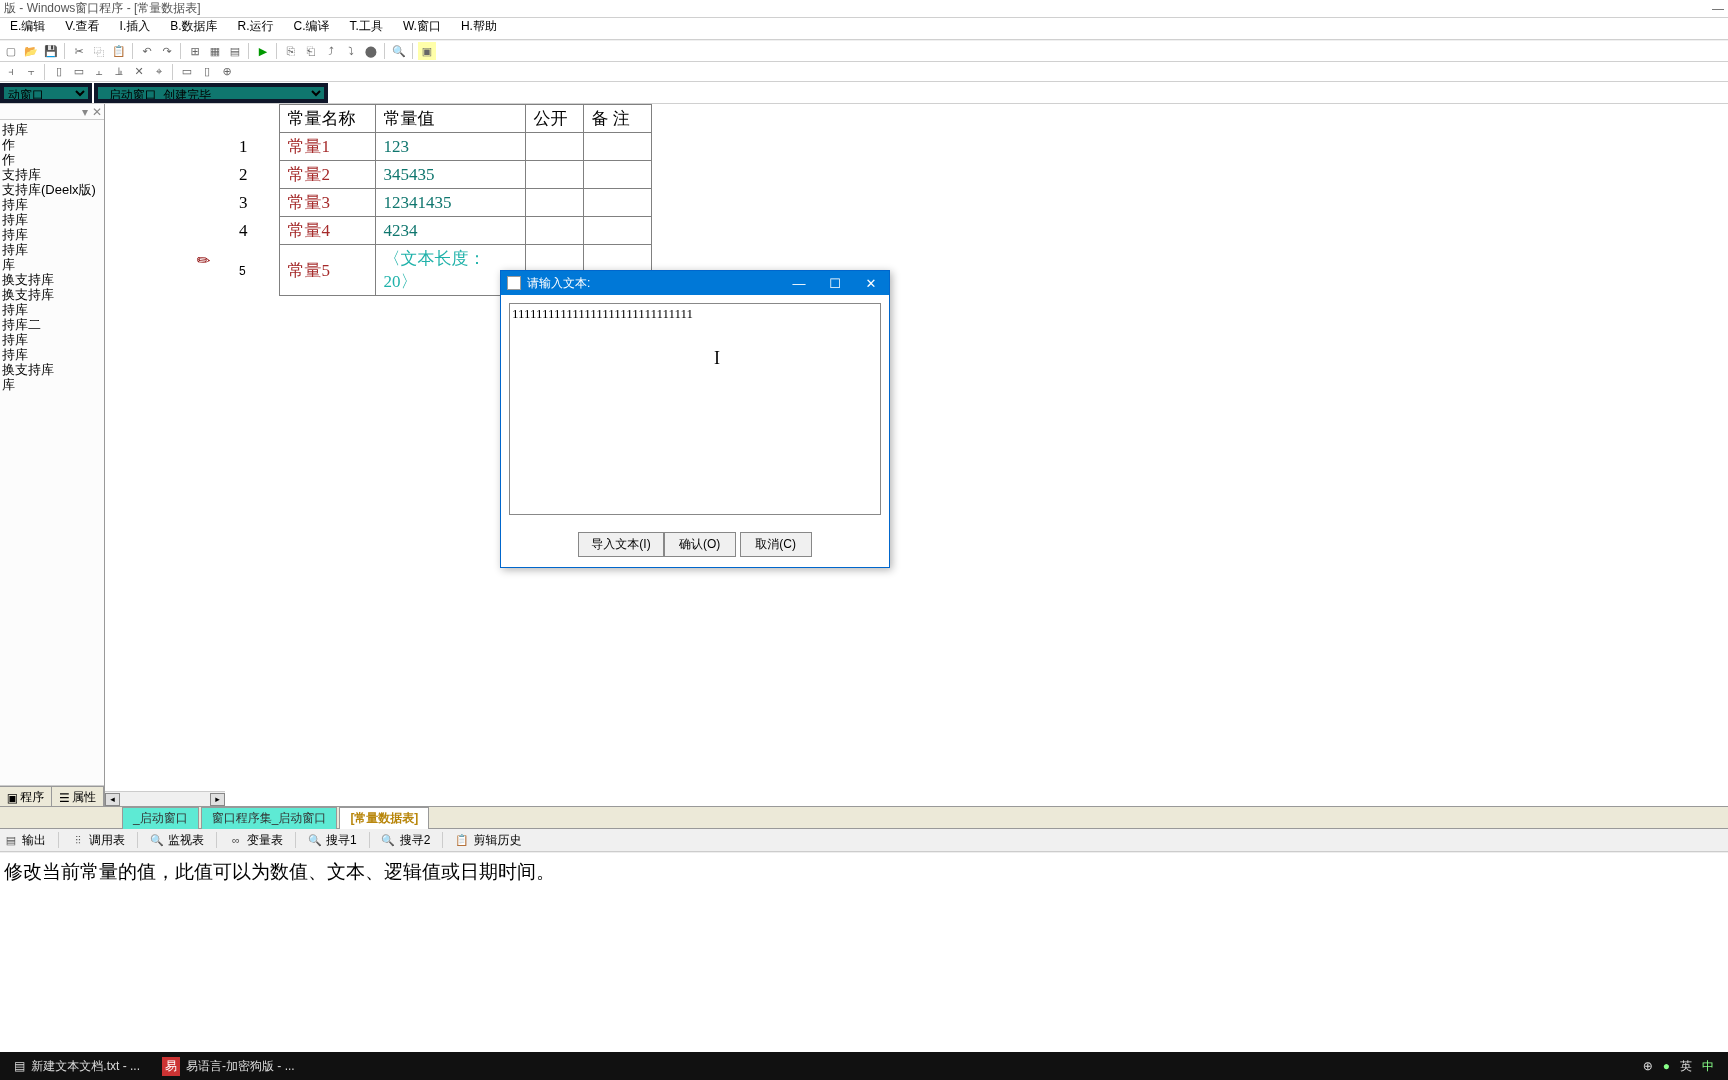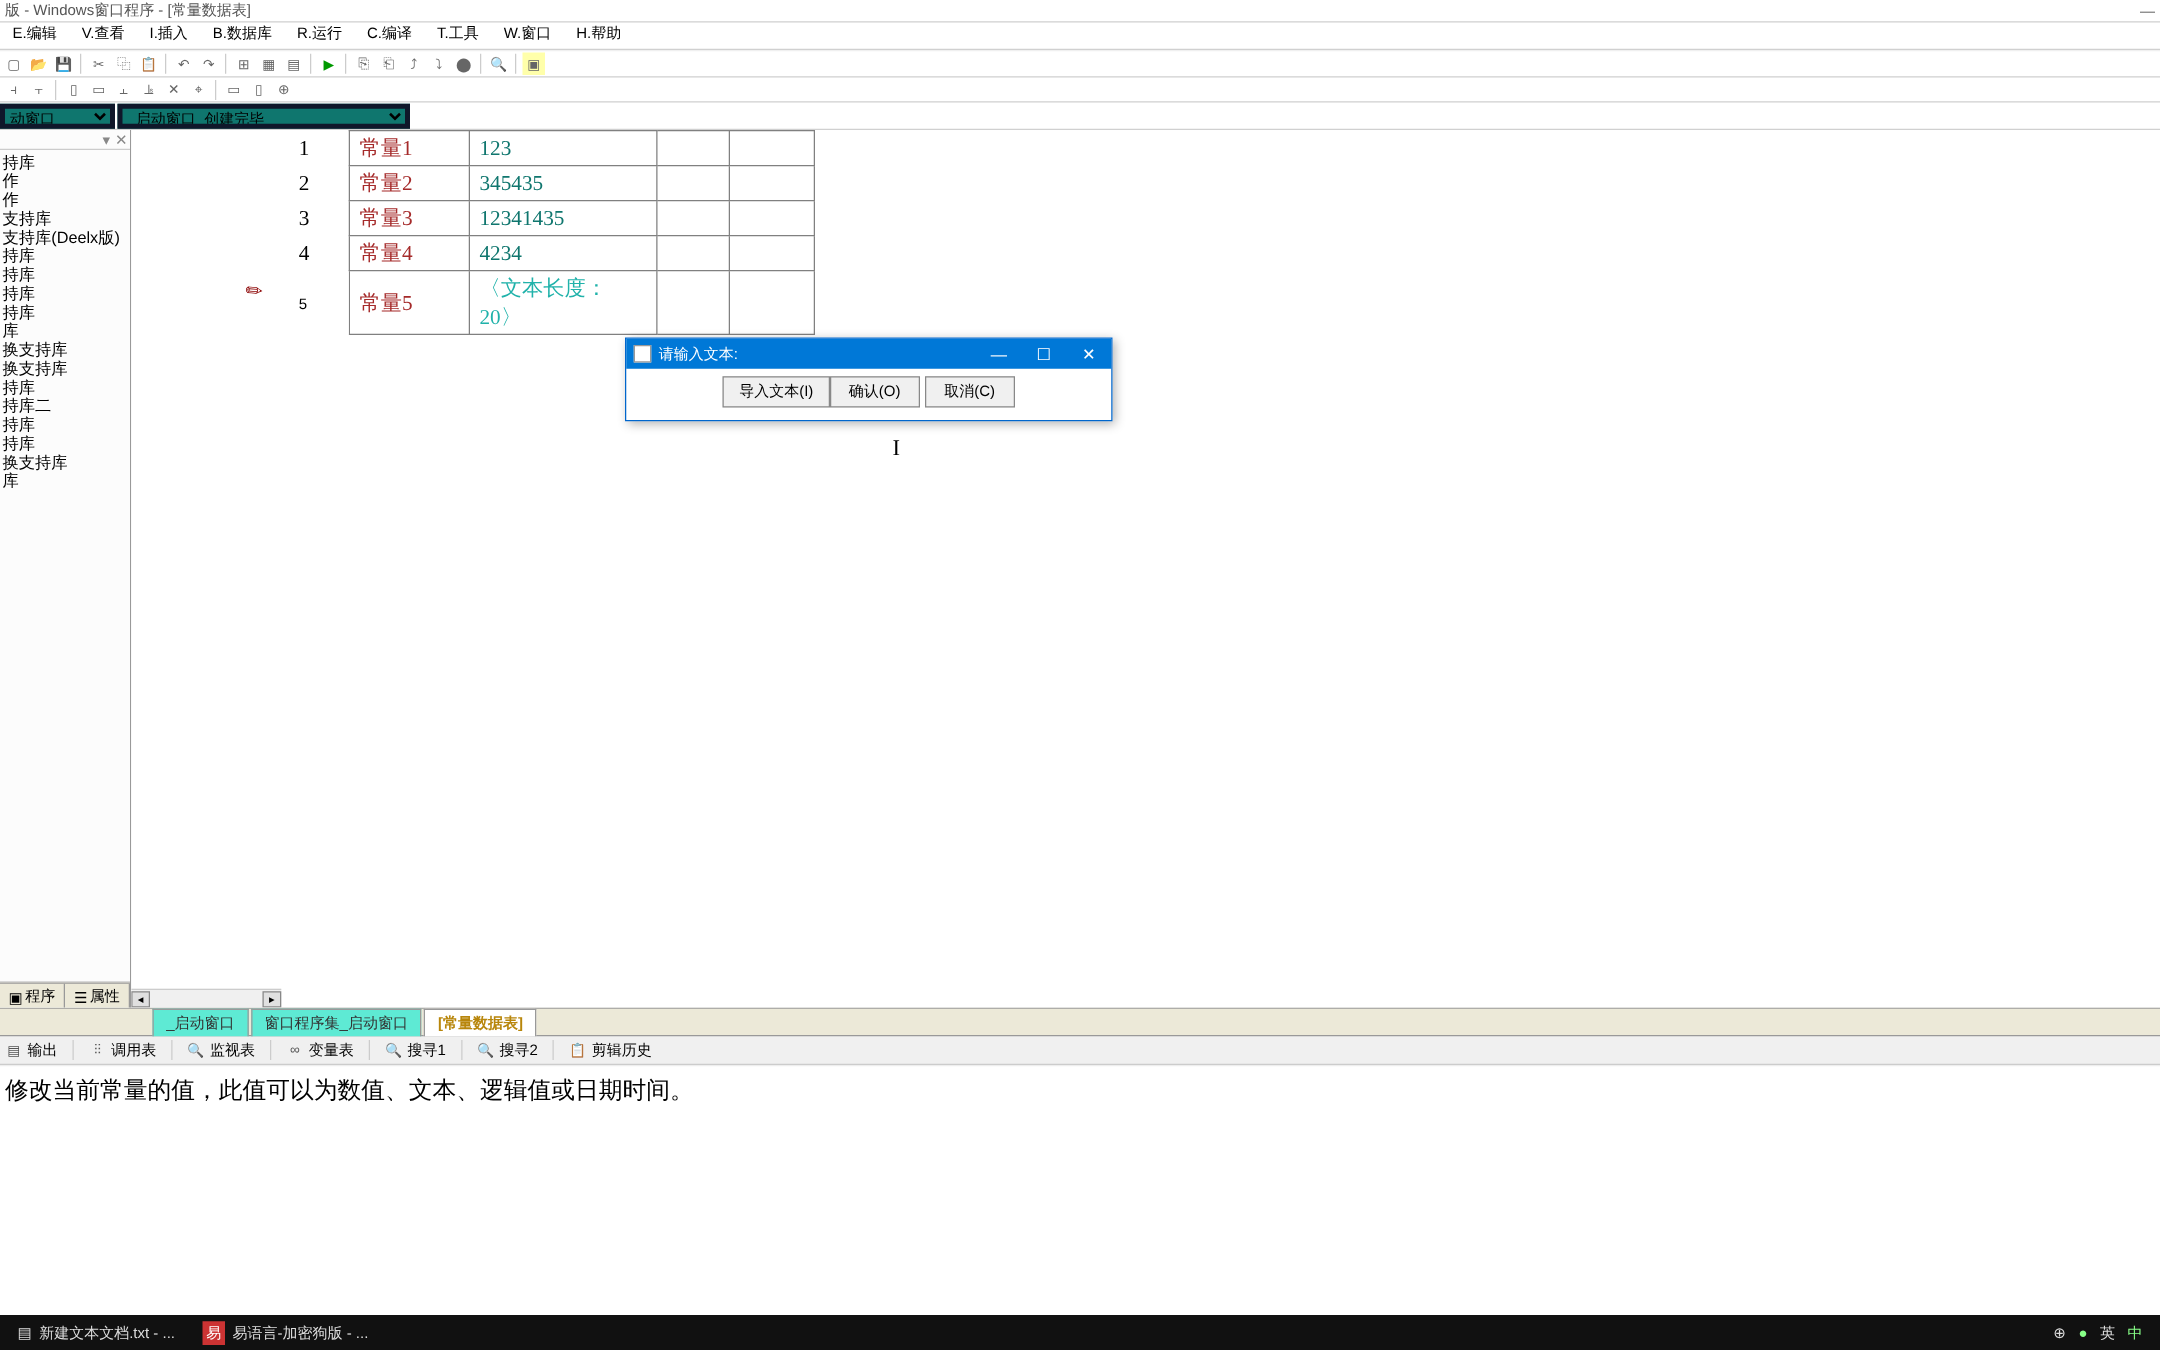--- a/index.html
+++ b/index.html
@@ -192,20 +192,27 @@
           <span>☰</span>
           <span>属性</span>
         </div>
     </div>
   </div>
 
   <div class="content">
     <div class="grid-wrap">
       <table class="grid">
         <tbody>
+            <tr>
+          <td class="rownum"></td>
+          <th class="col-name">常量名称</th>
+          <th class="col-val">常量值</th>
+          <th class="col-pub">公开</th>
+          <th class="col-note">备 注</th>
+        </tr>
         <tr>
           <td class="rownum">1</td>
           <td class="col-name">常量1</td>
           <td class="col-val">123</td>
           <td class="col-pub"></td>
           <td class="col-note"></td>
         </tr>
         <tr>
           <td class="rownum">2</td>
           <td class="col-name">常量2</td>
@@ -316,20 +323,23 @@
     <div class="dlg-title-left">
       <div class="dlg-ico"></div>
       <span>请输入文本:</span>
     </div>
     <div class="dlg-ctrls">
       <div class="dlg-ctrl">—</div>
       <div class="dlg-ctrl">☐</div>
       <div class="dlg-ctrl close">✕</div>
     </div>
   </div>
+  <div class="dlg-body">
+    <textarea class="dlg-textarea" style="">111111111111111111111111111111</textarea>
+  </div>
   <div class="dlg-btns">
     <button class="dlg-btn">导入文本(I)</button>
     <div class="dlg-btn-right">
       <button class="dlg-btn">确认(O)</button>
       <button class="dlg-btn">取消(C)</button>
     </div>
   </div>
 </div>
 
 <div class="cursor-caret">I</div>

